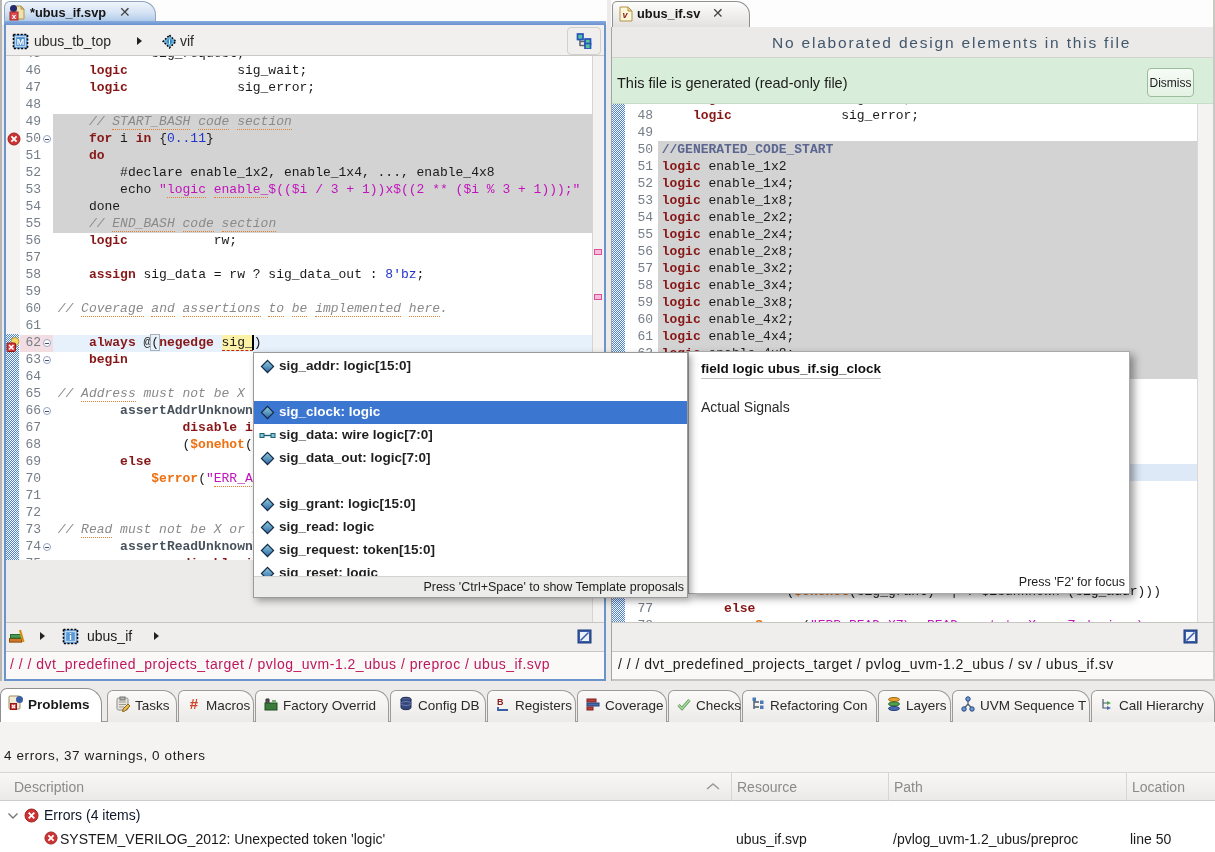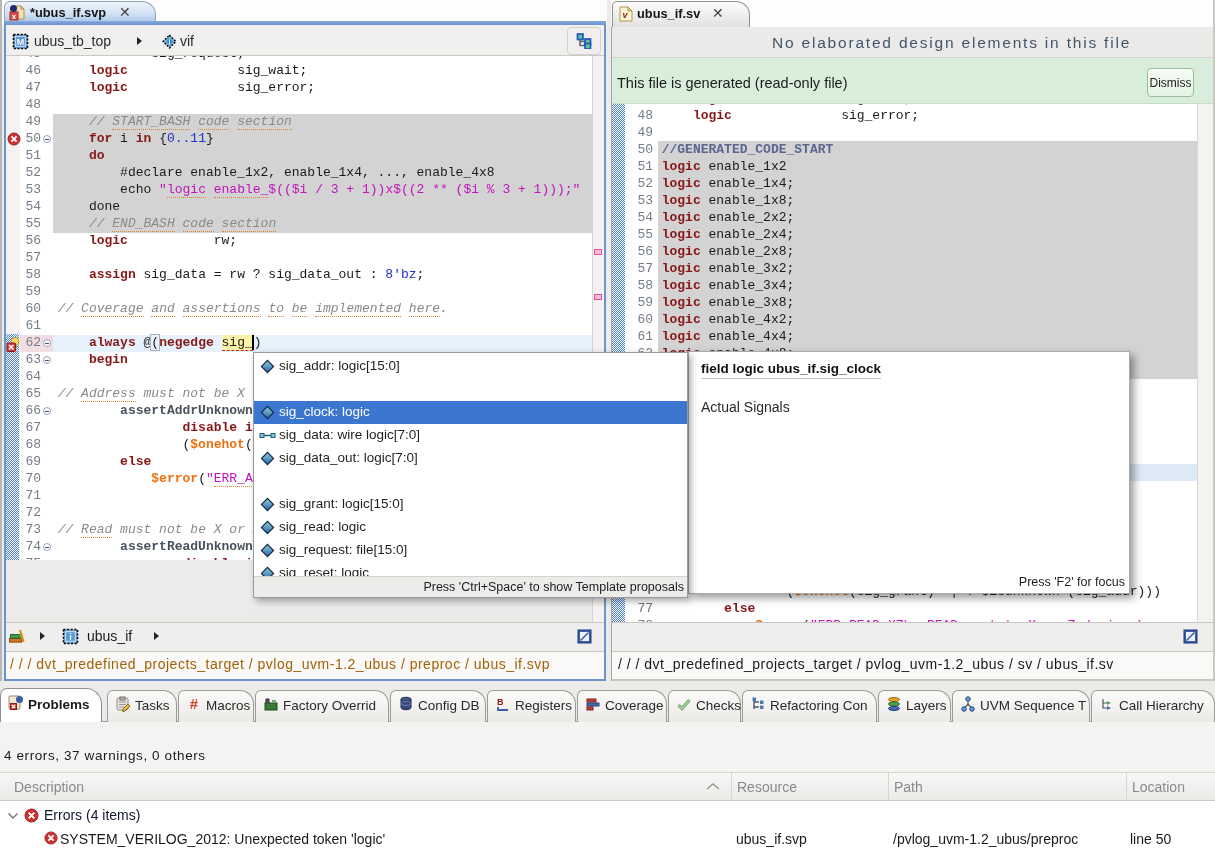--- a/index.html
+++ b/index.html
@@ -162,21 +162,21 @@
             <span class="t">$error</span>(<span class="s">"<span class="u">ERR_READ_XZ</span>\n <span class="u">READ</span> <span class="u">went</span> <span class="u">to</span> <span class="u">X</span> <span class="u">or</span> <span class="u">Z</span> <span class="u">during</span> \</span></pre>
 </div>
 
 <div class="abs" style="left:592px;top:56px;width:12px;height:566px;background:#f3f2f0;border-left:1px solid #d6d4d1;"></div>
 <div class="abs" style="left:594px;top:249px;width:8px;height:6px;background:#f7bcda;border:1px solid #dd4f9a;"></div>
 <div class="abs" style="left:594px;top:294px;width:8px;height:6px;background:#f7bcda;border:1px solid #dd4f9a;"></div>
 
 <div class="abs" style="left:6px;top:622px;width:598px;height:29px;background:#efeeec;border-top:1px solid #c8c6c2;"></div>
 
 <div class="abs" style="left:6px;top:651px;width:598px;height:28px;background:#faf9f8;border-top:1px solid #c8c6c2;"></div>
-<div class="abs" style="left:10px;top:656px;font-size:14px;letter-spacing:0.5px;color:#a16207;">/ / / dvt_predefined_projects_target / pvlog_uvm-1.2_ubus / preproc / ubus_if.svp</div>
+<div class="abs" style="left:10px;top:656px;font-size:14px;letter-spacing:0.5px;color:#be185d;">/ / / dvt_predefined_projects_target / pvlog_uvm-1.2_ubus / preproc / ubus_if.svp</div>
 
 <div class="abs" style="left:611px;top:0;width:604px;height:27px;background:#fdfdfd;"></div>
 <div class="abs" style="left:611px;top:27px;width:1px;height:654px;background:#a5a3a0;"></div>
 <div class="abs" style="left:1213px;top:0;width:2px;height:852px;background:#cac8c5;"></div>
 
 <div class="abs" style="left:612px;top:1px;width:138px;height:26px;background:linear-gradient(#fdfdfc,#e3e1df);border:1px solid #8f8f8f;border-bottom:none;border-radius:5px 14px 0 0;"></div>
 <div class="abs" style="left:637px;top:6px;font-size:12.8px;font-weight:bold;color:#151515;">ubus_if.sv</div>
 <div class="abs" style="left:712px;top:5px;font-size:14px;color:#444;">✕</div>
 <svg class="abs" style="left:618px;top:6px;" width="16" height="16" viewBox="0 0 16 16">
   <path d="M2 1 h8 l4 4 v10 h-12 z" fill="#fdf6d8" stroke="#b09548"></path>
@@ -409,21 +409,21 @@
 <div class="abs" style="left:980px;top:698px;font-size:13.5px;color:#2a2a2a;z-index:4;">UVM Sequence T</div>
 <div class="abs" style="left:1091px;top:690px;width:124px;height:32px;background:linear-gradient(#fbfaf9,#eceae7);border:1px solid #9d9b98;border-bottom:none;border-radius:6px 14px 0 0;z-index:2;"></div>
 <div class="abs" style="left:1099px;top:696px;z-index:4;"><svg width="16" height="16" viewBox="0 0 16 16">
       <path d="M4 3 v9 h4 M4 7 h4" stroke="#4a5a6a" stroke-width="1.2" fill="none"></path>
       <path d="M8 5 l4 2 -4 2z" fill="#50a050"></path>
       <path d="M8 10 l4 2 -4 2z" fill="#4a6ab0"></path>
     </svg></div>
 <div class="abs" style="left:1119px;top:698px;font-size:13.5px;color:#2a2a2a;z-index:4;">Call Hierarchy</div>
 
 <div class="abs" style="left:253px;top:352px;width:435px;height:246px;background:#fff;border:1px solid #9a9a9a;box-shadow:3px 3px 7px rgba(0,0,0,0.35);z-index:30;"></div>
-<div id="cpop" class="abs" style="left:254px;top:353px;width:467px;height:223px;overflow:hidden;z-index:31;"><svg width="0" height="0">
+<div id="cpop" class="abs" style="left:254px;top:353px;width:467px;height:223px;overflow:hidden;z-index:31;font-weight:bold;"><svg width="0" height="0">
       <defs>
         <linearGradient id="dg" x1="0" y1="0" x2="1" y2="1">
           <stop offset="0" stop-color="#8ed0dc"></stop>
           <stop offset="1" stop-color="#2d66a5"></stop>
         </linearGradient>
       </defs>
     </svg><div style="position:absolute;left:0;top:2px;width:433px;height:23px;color:#1f1f1f;font-size:13.5px;">
       <svg width="15" height="15" viewBox="0 0 15 15" style="position:absolute;left:6px;top:4px;">
         <rect x="3.2" y="3.2" width="8.6" height="8.6" transform="rotate(45 7.5 7.5)" fill="url(#dg)" stroke="#16294a" stroke-width="1.2"></rect>
       </svg>
@@ -452,21 +452,21 @@
       <span style="position:absolute;left:25px;top:3px;">sig_grant: logic[15:0]</span>
     </div><div style="position:absolute;left:0;top:163px;width:433px;height:23px;color:#1f1f1f;font-size:13.5px;">
       <svg width="15" height="15" viewBox="0 0 15 15" style="position:absolute;left:6px;top:4px;">
         <rect x="3.2" y="3.2" width="8.6" height="8.6" transform="rotate(45 7.5 7.5)" fill="url(#dg)" stroke="#16294a" stroke-width="1.2"></rect>
       </svg>
       <span style="position:absolute;left:25px;top:3px;">sig_read: logic</span>
     </div><div style="position:absolute;left:0;top:186px;width:433px;height:23px;color:#1f1f1f;font-size:13.5px;">
       <svg width="15" height="15" viewBox="0 0 15 15" style="position:absolute;left:6px;top:4px;">
         <rect x="3.2" y="3.2" width="8.6" height="8.6" transform="rotate(45 7.5 7.5)" fill="url(#dg)" stroke="#16294a" stroke-width="1.2"></rect>
       </svg>
-      <span style="position:absolute;left:25px;top:3px;">sig_request: file[15:0]</span>
+      <span style="position:absolute;left:25px;top:3px;">sig_request: token[15:0]</span>
     </div><div style="position:absolute;left:0;top:209px;width:433px;height:23px;color:#1f1f1f;font-size:13.5px;">
       <svg width="15" height="15" viewBox="0 0 15 15" style="position:absolute;left:6px;top:4px;">
         <rect x="3.2" y="3.2" width="8.6" height="8.6" transform="rotate(45 7.5 7.5)" fill="url(#dg)" stroke="#16294a" stroke-width="1.2"></rect>
       </svg>
       <span style="position:absolute;left:25px;top:3px;">sig_reset: logic</span>
     </div></div>
 <div class="abs" style="left:254px;top:576px;width:433px;height:21px;background:#ececeb;border-top:1px solid #d5d3d0;z-index:31;">
   <div class="abs" style="right:3px;top:3px;font-size:12.5px;color:#1d1d1d;">Press 'Ctrl+Space' to show Template proposals</div>
 </div>
 

